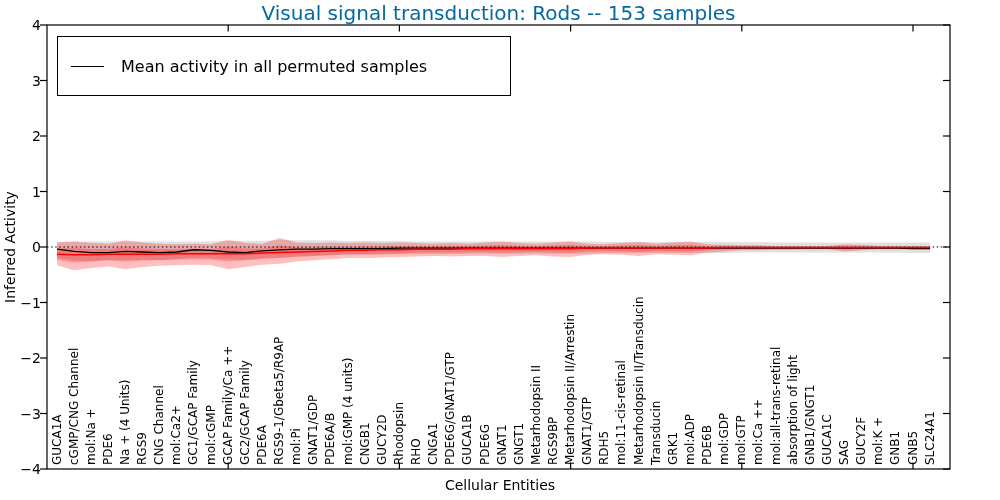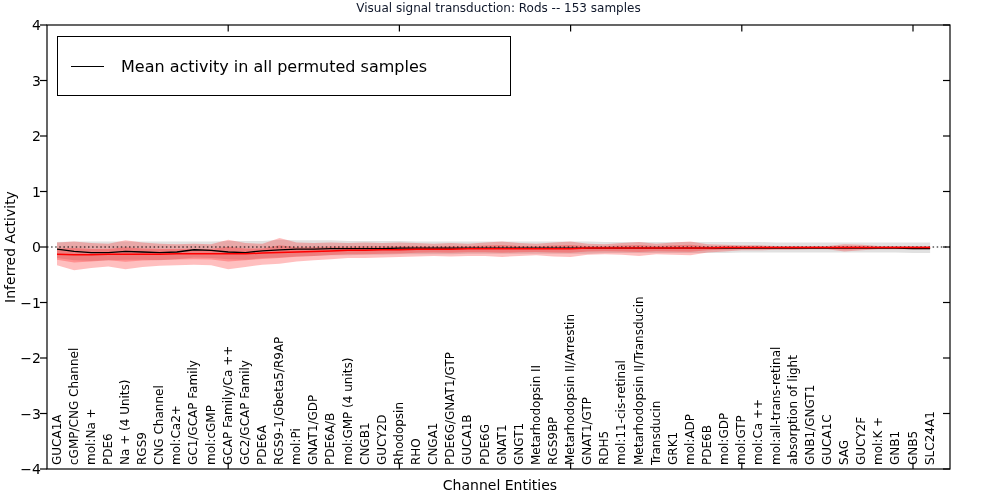--- a/index.html
+++ b/index.html
@@ -1,19 +1,19 @@
 <!DOCTYPE html>
 <html><head>
 <meta charset="utf-8">
 <style>
   html,body{margin:0;padding:0;background:#ffffff;}
   #figure{position:relative;width:1000px;height:500px;background:#ffffff;
           font-family:"DejaVu Sans","Liberation Sans",sans-serif;color:#000;overflow:hidden;}
   #chart-title{position:absolute;left:47px;top:1px;width:903px;text-align:center;
-               font-size:12px;color:#0f172a;}
+               font-size:20px;color:#0369a1;}
   #plot-svg{position:absolute;left:30px;top:15px;}
   .ytick-label{position:absolute;width:36px;height:18px;line-height:18px;left:5px;
                text-align:right;font-size:14px;}
   .xtick-label{position:absolute;white-space:nowrap;font-size:12px;line-height:13px;
                transform-origin:0 0;transform:rotate(-90deg);}
   #y-axis-label{position:absolute;left:-54px;top:238px;width:130px;height:18px;
                 text-align:center;font-size:14px;transform:rotate(-90deg);}
   #x-axis-label{position:absolute;left:397px;top:477px;width:206px;text-align:center;
                 font-size:14px;}
   #legend{position:absolute;left:57px;top:36px;width:454px;height:60px;
@@ -61,21 +61,21 @@
       <line x1="369.40000000000003" y1="447.5" x2="369.40000000000003" y2="454" stroke="#000" stroke-width="1.2"></line>
       <line x1="540.6" y1="10" x2="540.6" y2="16.5" stroke="#000" stroke-width="1.2"></line>
       <line x1="540.6" y1="447.5" x2="540.6" y2="454" stroke="#000" stroke-width="1.2"></line>
       <line x1="711.8000000000001" y1="10" x2="711.8000000000001" y2="16.5" stroke="#000" stroke-width="1.2"></line>
       <line x1="711.8000000000001" y1="447.5" x2="711.8000000000001" y2="454" stroke="#000" stroke-width="1.2"></line>
       <line x1="883" y1="10" x2="883" y2="16.5" stroke="#000" stroke-width="1.2"></line>
       <line x1="883" y1="447.5" x2="883" y2="454" stroke="#000" stroke-width="1.2"></line>
     </svg>
 
   <div id="y-axis-label">Inferred Activity</div>
-  <div id="x-axis-label">Channel Entities</div>
+  <div id="x-axis-label">Cellular Entities</div>
 
   <div id="legend">
     <div class="legend-row">
       <span class="legend-line" id="legend-line-0" style="border-top-color: rgb(0, 0, 0);"></span>
       <span class="legend-label">Mean activity in all permuted samples</span>
     </div>
   </div>
 <div class="ytick-label" style="top: 16px;">4</div>
     <div class="ytick-label" style="top: 71.5px;">3</div>
     <div class="ytick-label" style="top: 127px;">2</div>

